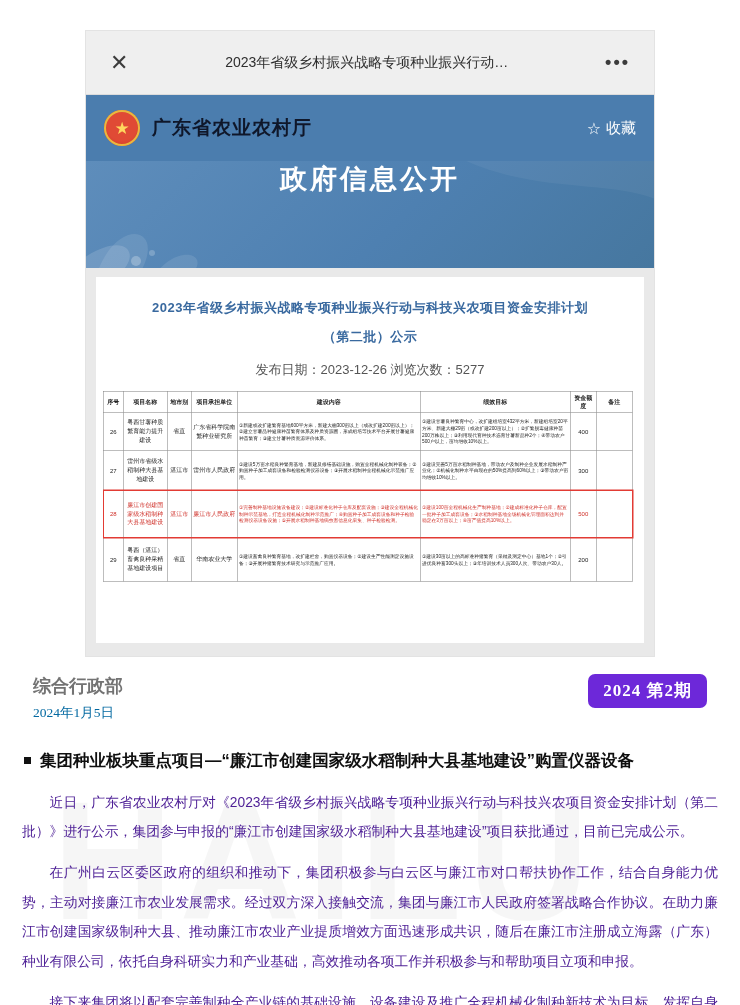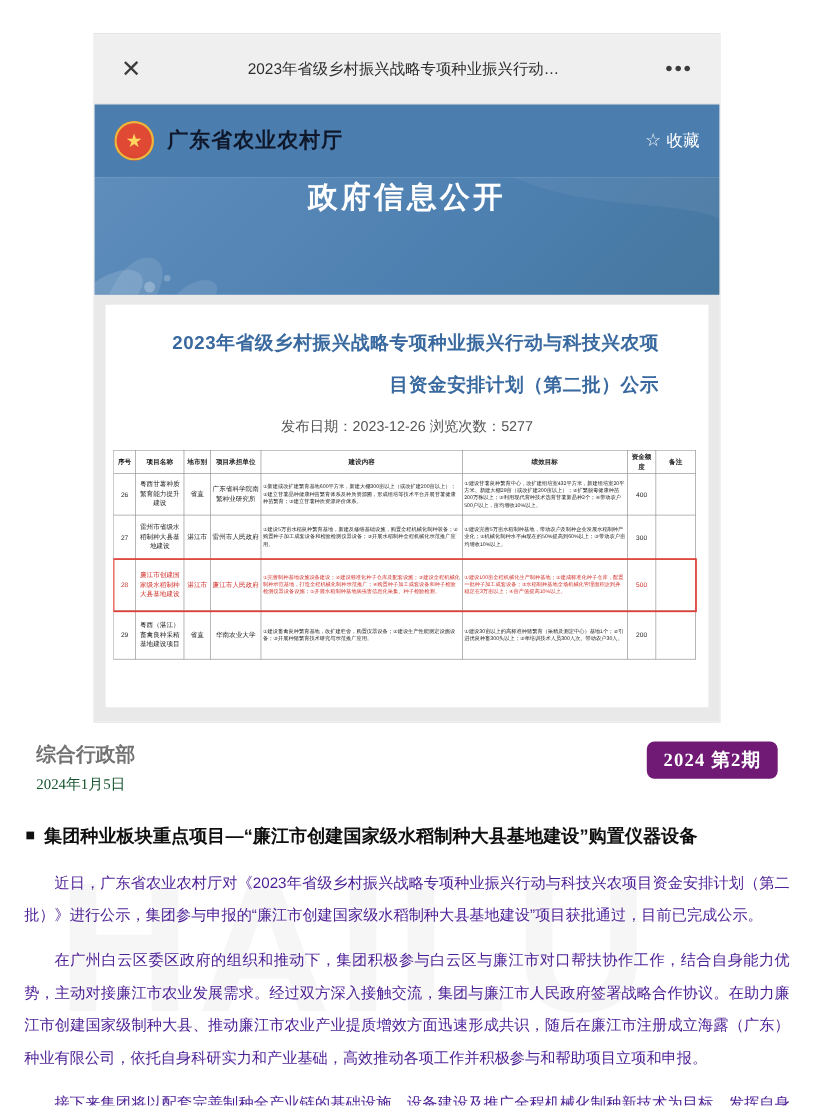--- a/index.html
+++ b/index.html
@@ -25,44 +25,44 @@
   .fav { color:#ffffff; font-size:15px; display:flex; align-items:center; gap:5px; cursor:pointer; }
   .fav .star { font-size:16px; }
 
   .banner { height:107px; background:linear-gradient(135deg,#5e8dbb 0%,#4e80b1 55%,#46779f 100%);
     position:relative; display:flex; justify-content:center; overflow:hidden; }
   .banner-title { color:#ffffff; font-size:27px; font-weight:bold; letter-spacing:3px; z-index:1; }
   .banner svg { position:absolute; left:0; top:0; }
 
   .gray-area { background:#e9e9e9; padding:9px 10px 13px; height:388px; }
   .card { background:#ffffff; height:100%; padding-top:16px; }
-  .doc-title { width:458px; margin:0 auto; text-align:right; color:#39699f;
-    font-size:17px; font-weight:bold; line-height:2.25; letter-spacing:0.5px; }
+  .doc-title { width:458px; margin:0 auto; text-align:center; color:#39699f;
+    font-size:13px; font-weight:bold; line-height:2.25; letter-spacing:0.5px; }
   .doc-meta { text-align:center; color:#555; font-size:13px; margin-top:9px; }
 
   .table-viewport { height:198px; overflow:hidden; margin:12px 7px 0; }
   .table-scale { transform:scale(0.5); transform-origin:0 0; width:1058px; }
   table.gov { width:1058px; border-collapse:collapse; table-layout:fixed; color:#222; }
   table.gov th, table.gov td { border:1px solid #7a7a7a; padding:2px 3px; vertical-align:middle; }
   table.gov th { font-size:12px; font-weight:bold; height:42px; text-align:center; }
   td.c-no { font-size:12px; text-align:center; }
   td.c-name, td.c-city, td.c-unit { font-size:12px; text-align:center; line-height:1.45; }
   td.c-content, td.c-target { font-size:9.5px; line-height:1.4; text-align:left; vertical-align:top; padding-top:3px; }
   td.c-amount { font-size:12px; text-align:center; }
   td.c-note { font-size:12px; text-align:center; }
   .w0{width:40px}.w1{width:88px}.w2{width:48px}.w3{width:92px}.w4{width:366px}.w5{width:300px}.w6{width:52px}.w7{width:72px}
   tr.r1 td{height:76px} tr.r2 td{height:80px} tr.r3 td{height:94px} tr.r4 td{height:88px}
   tr.highlight { outline:3px solid #e23b34; outline-offset:-1px; }
   tr.highlight td { color:#cf2f28; }
 
   
   .issue-row { margin:17px 33px 0 33px; display:flex; justify-content:space-between; align-items:flex-start; }
   .dept { font-family:"Liberation Serif","DejaVu Serif",serif; font-size:18px; font-weight:bold; color:#737373; }
-  .issue-date { font-family:"Liberation Serif","DejaVu Serif",serif; font-size:13.5px; color:#14532d; margin-top:6px; }
-  .issue-badge { background:#701a75; color:#ffffff; font-family:"Liberation Serif","DejaVu Serif",serif;
+  .issue-date { font-family:"Liberation Serif","DejaVu Serif",serif; font-size:13.5px; color:#0369a1; margin-top:6px; }
+  .issue-badge { background:#6d28d9; color:#ffffff; font-family:"Liberation Serif","DejaVu Serif",serif;
     font-size:17px; font-weight:bold; padding:5px 15px 6px; border-radius:7px; letter-spacing:1px; }
 
   .watermark { position:absolute; left:52px; top:765px; font-size:168px; font-weight:bold;
     color:rgba(0,0,0,0.035); letter-spacing:6px; z-index:0; pointer-events:none; }
 
   .news { position:relative; z-index:1; margin:26px 22px 0; }
   .headline { font-size:16.5px; font-weight:bold; color:#0f0f0f; line-height:1.5; }
   .bullet-sq { display:inline-block; width:7px; height:7px; background:#111; margin:0 9px 3px 2px; vertical-align:middle; }
   .para { font-size:13.8px; color:#4c1d95; line-height:2.15; text-indent:2em; text-align:justify; margin-top:11px; }
   .para:first-of-type { margin-top:15px; }

